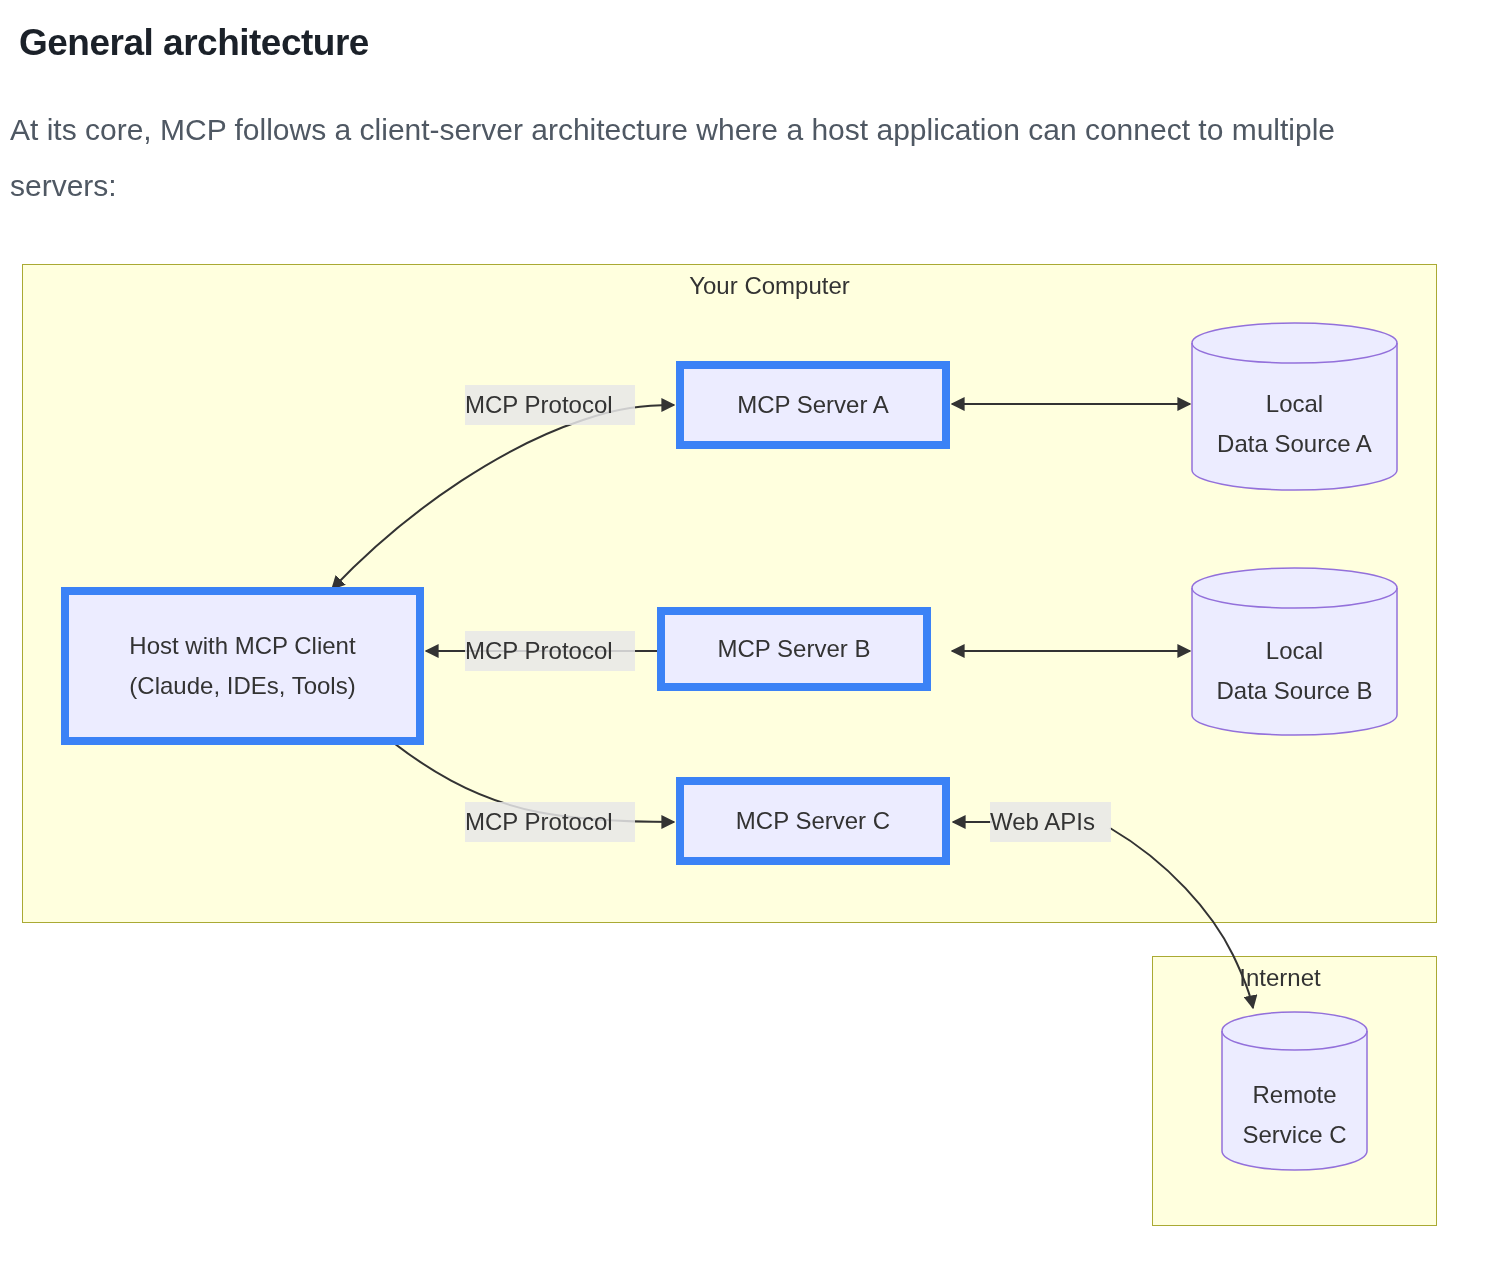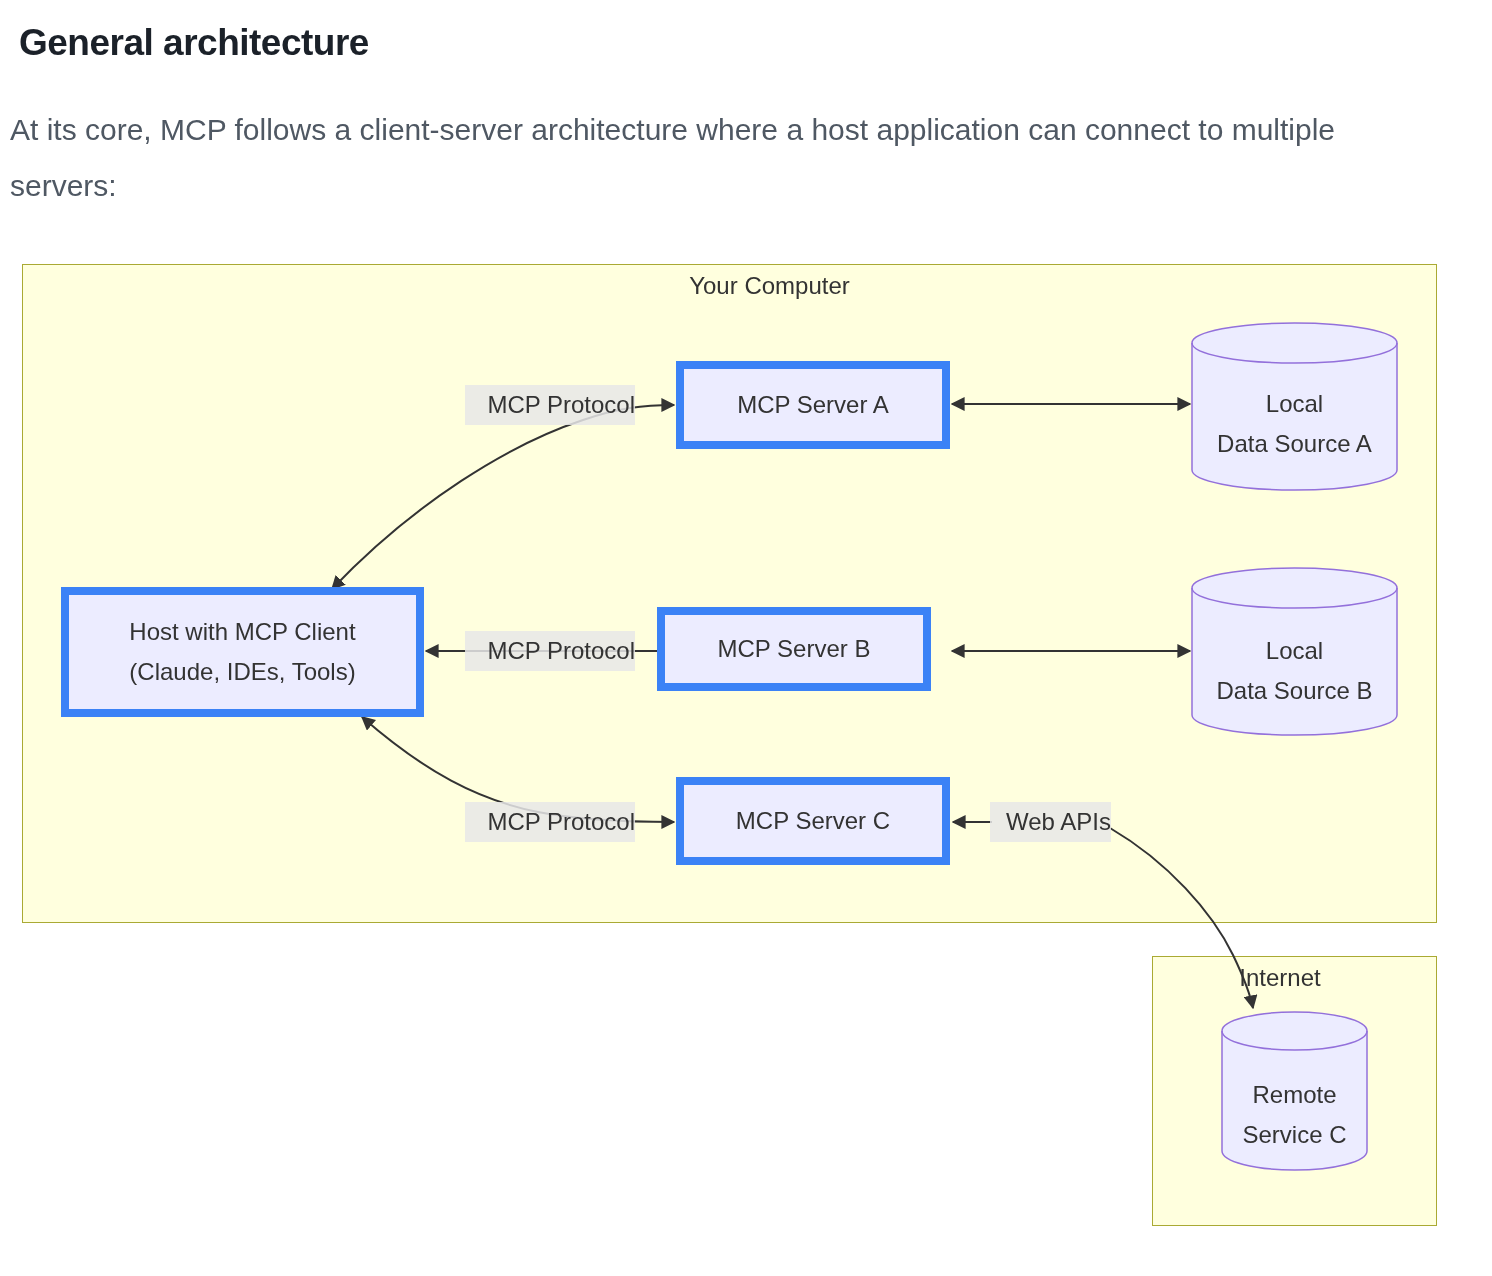--- a/index.html
+++ b/index.html
@@ -47,21 +47,21 @@
   }
   .cyl-label{
     position:absolute;
     display:flex;flex-direction:column;align-items:center;justify-content:center;
     font-size:24px;color:#333333;line-height:40px;text-align:left;
     z-index:3;
   }
   .edge-label{
     position:absolute;
     background:rgba(232,232,232,0.85);
-    font-size:24px;color:#333333;text-align:right;line-height:40px;
+    font-size:24px;color:#333333;text-align:left;line-height:40px;
     z-index:3;
   }
 </style>
 </head>
 <body>
 
 <div id="page">
 
   <div class="h1">General architecture</div>
   <div class="intro">At its core, MCP follows a client-server architecture where a host application can connect to multiple servers:</div>
@@ -100,21 +100,21 @@
 
     <path d="M 952,404 L 1190,404" fill="none" stroke="#333333" stroke-width="2" marker-start="url(#arr)" marker-end="url(#arr)"></path>
 
     <path d="M 952,651 L 1190,651" fill="none" stroke="#333333" stroke-width="2" marker-start="url(#arr)" marker-end="url(#arr)"></path>
 
     <path d="M 953,822 L 992,822" fill="none" stroke="#333333" stroke-width="2" marker-start="url(#arr)"></path>
 
     <path d="M 1110,828 C 1168,862 1212,912 1233,955 C 1244,978 1250,993 1253,1008" fill="none" stroke="#333333" stroke-width="2" marker-end="url(#arr)"></path>
   </svg>
 
-  <div class="node" style="left:61px;top:587px;width:363px;height:130px;">
+  <div class="node" style="left:61px;top:587px;width:363px;height:158px;">
     <span>Host with MCP Client</span>
     <span>(Claude, IDEs, Tools)</span>
   </div>
 
   <div class="node" style="left:676px;top:361px;width:274px;height:88px;">
     <span>MCP Server A</span>
   </div>
 
   <div class="node" style="left:657px;top:607px;width:274px;height:84px;">
     <span>MCP Server B</span>

